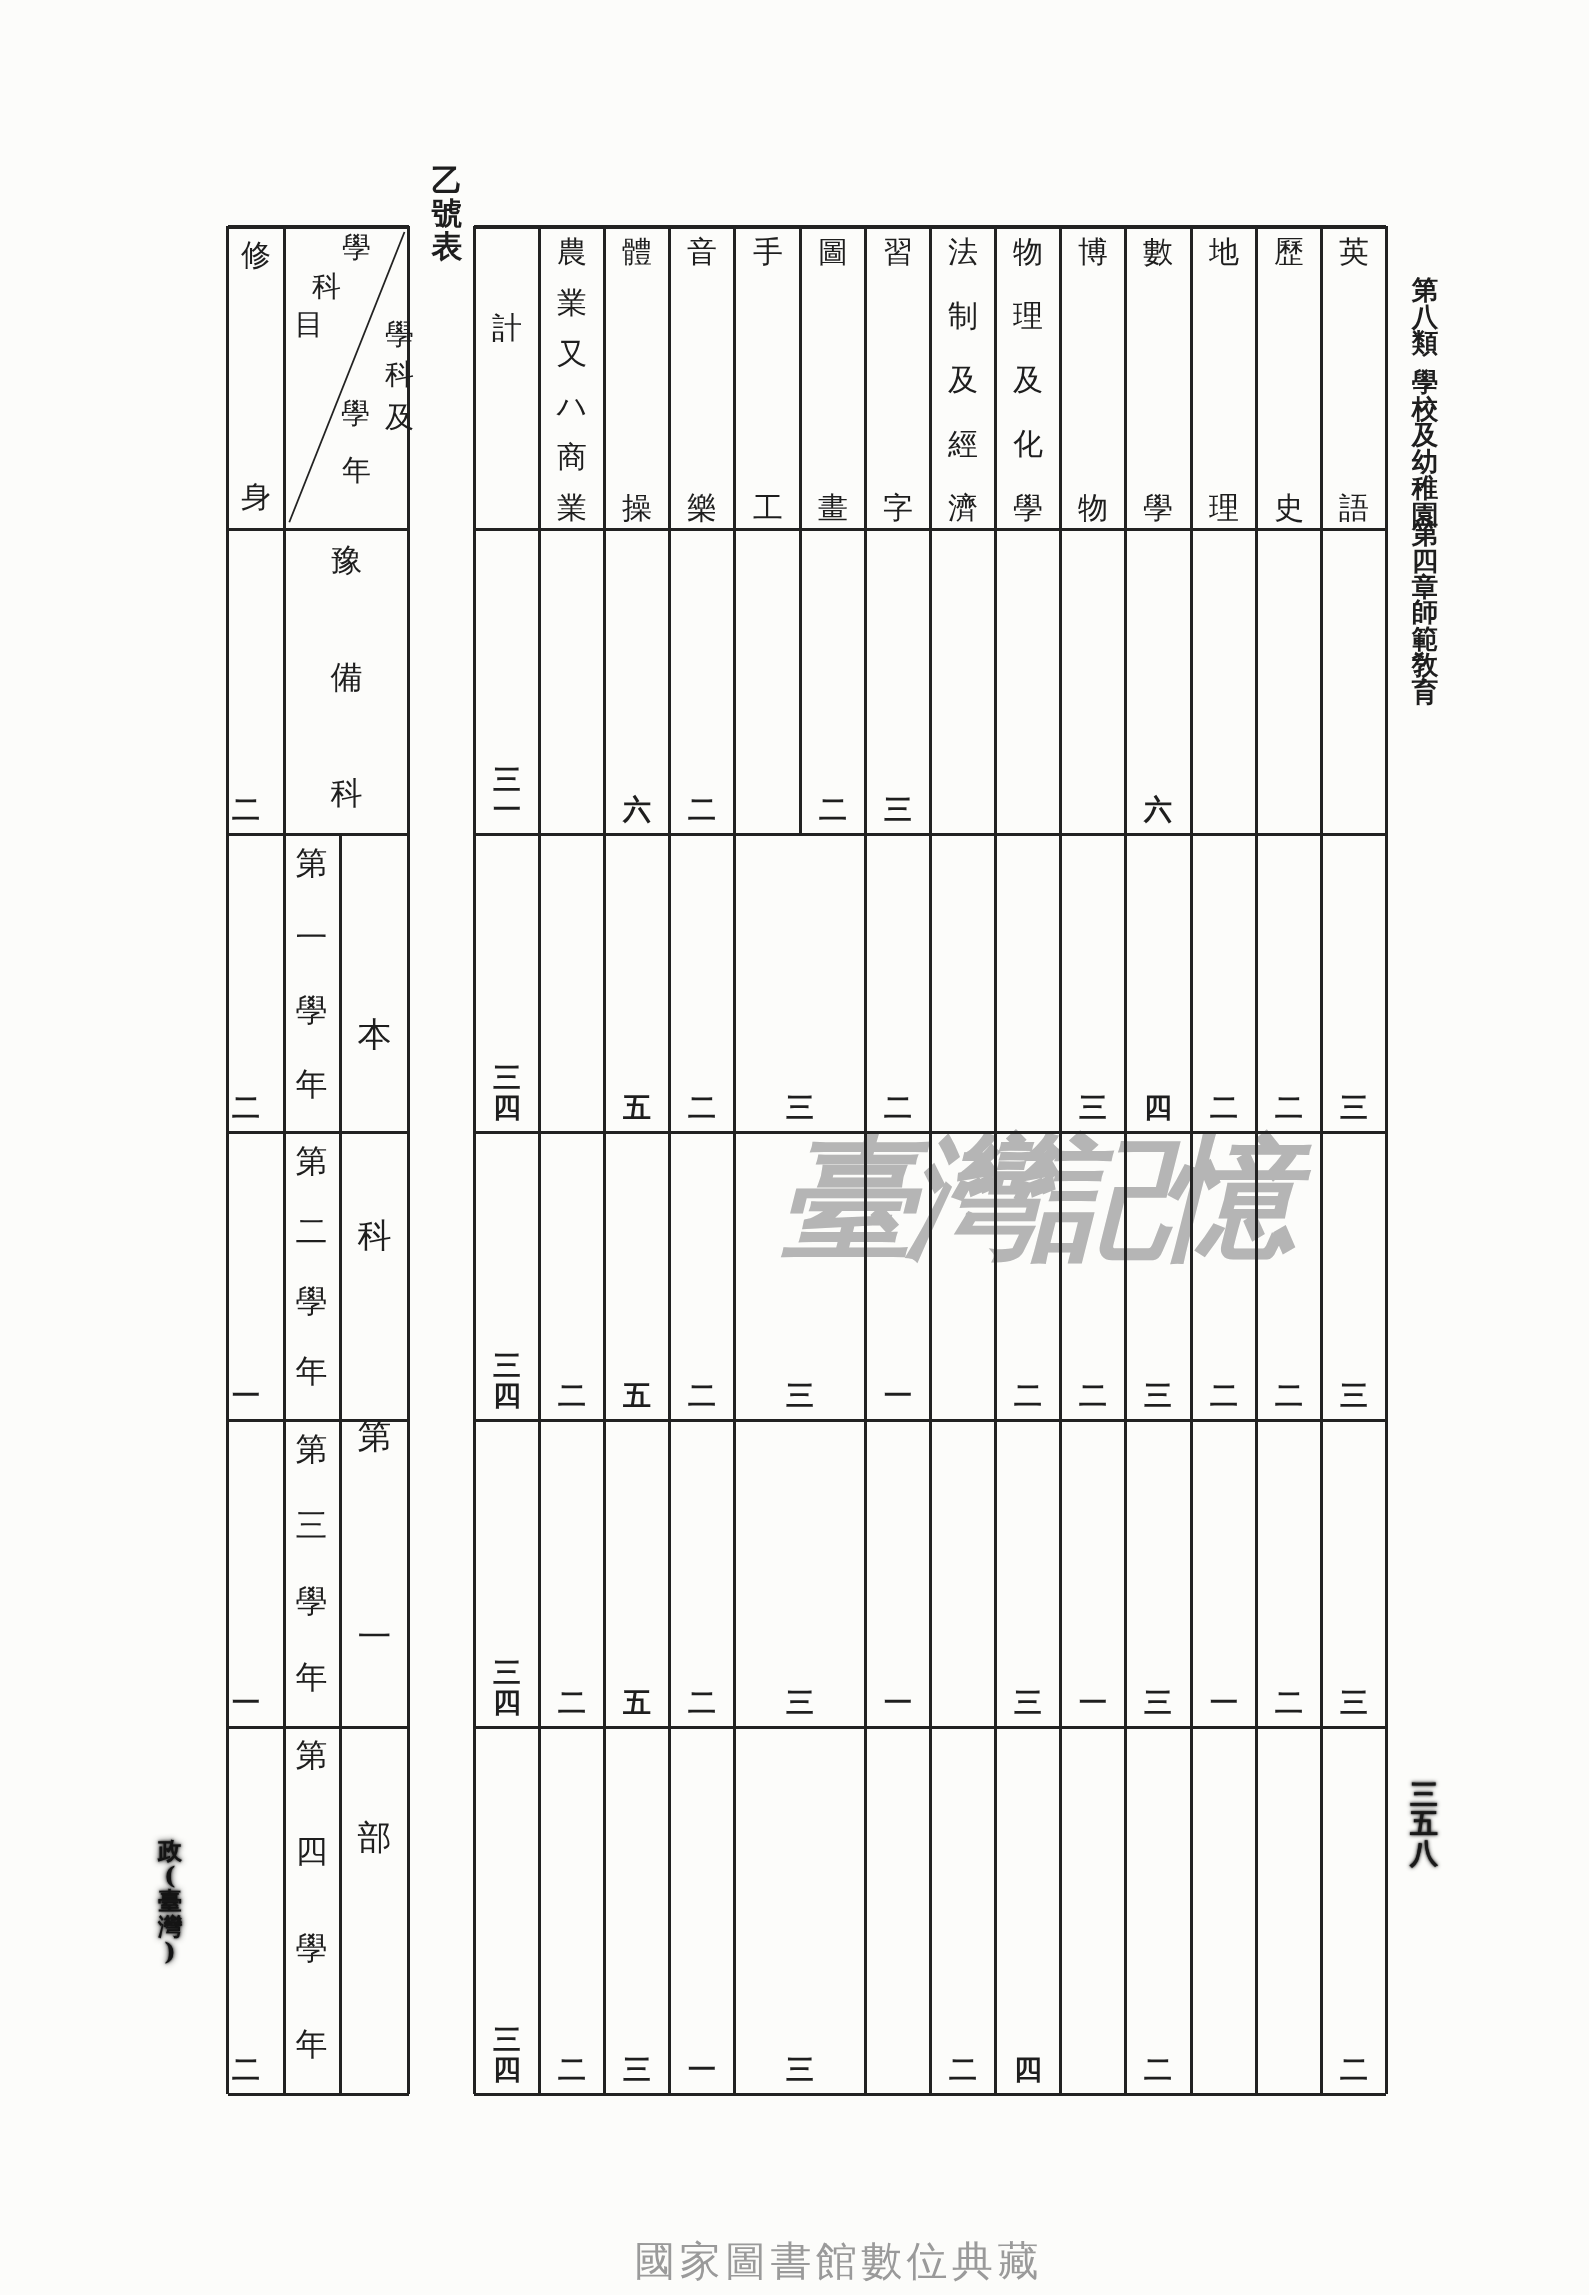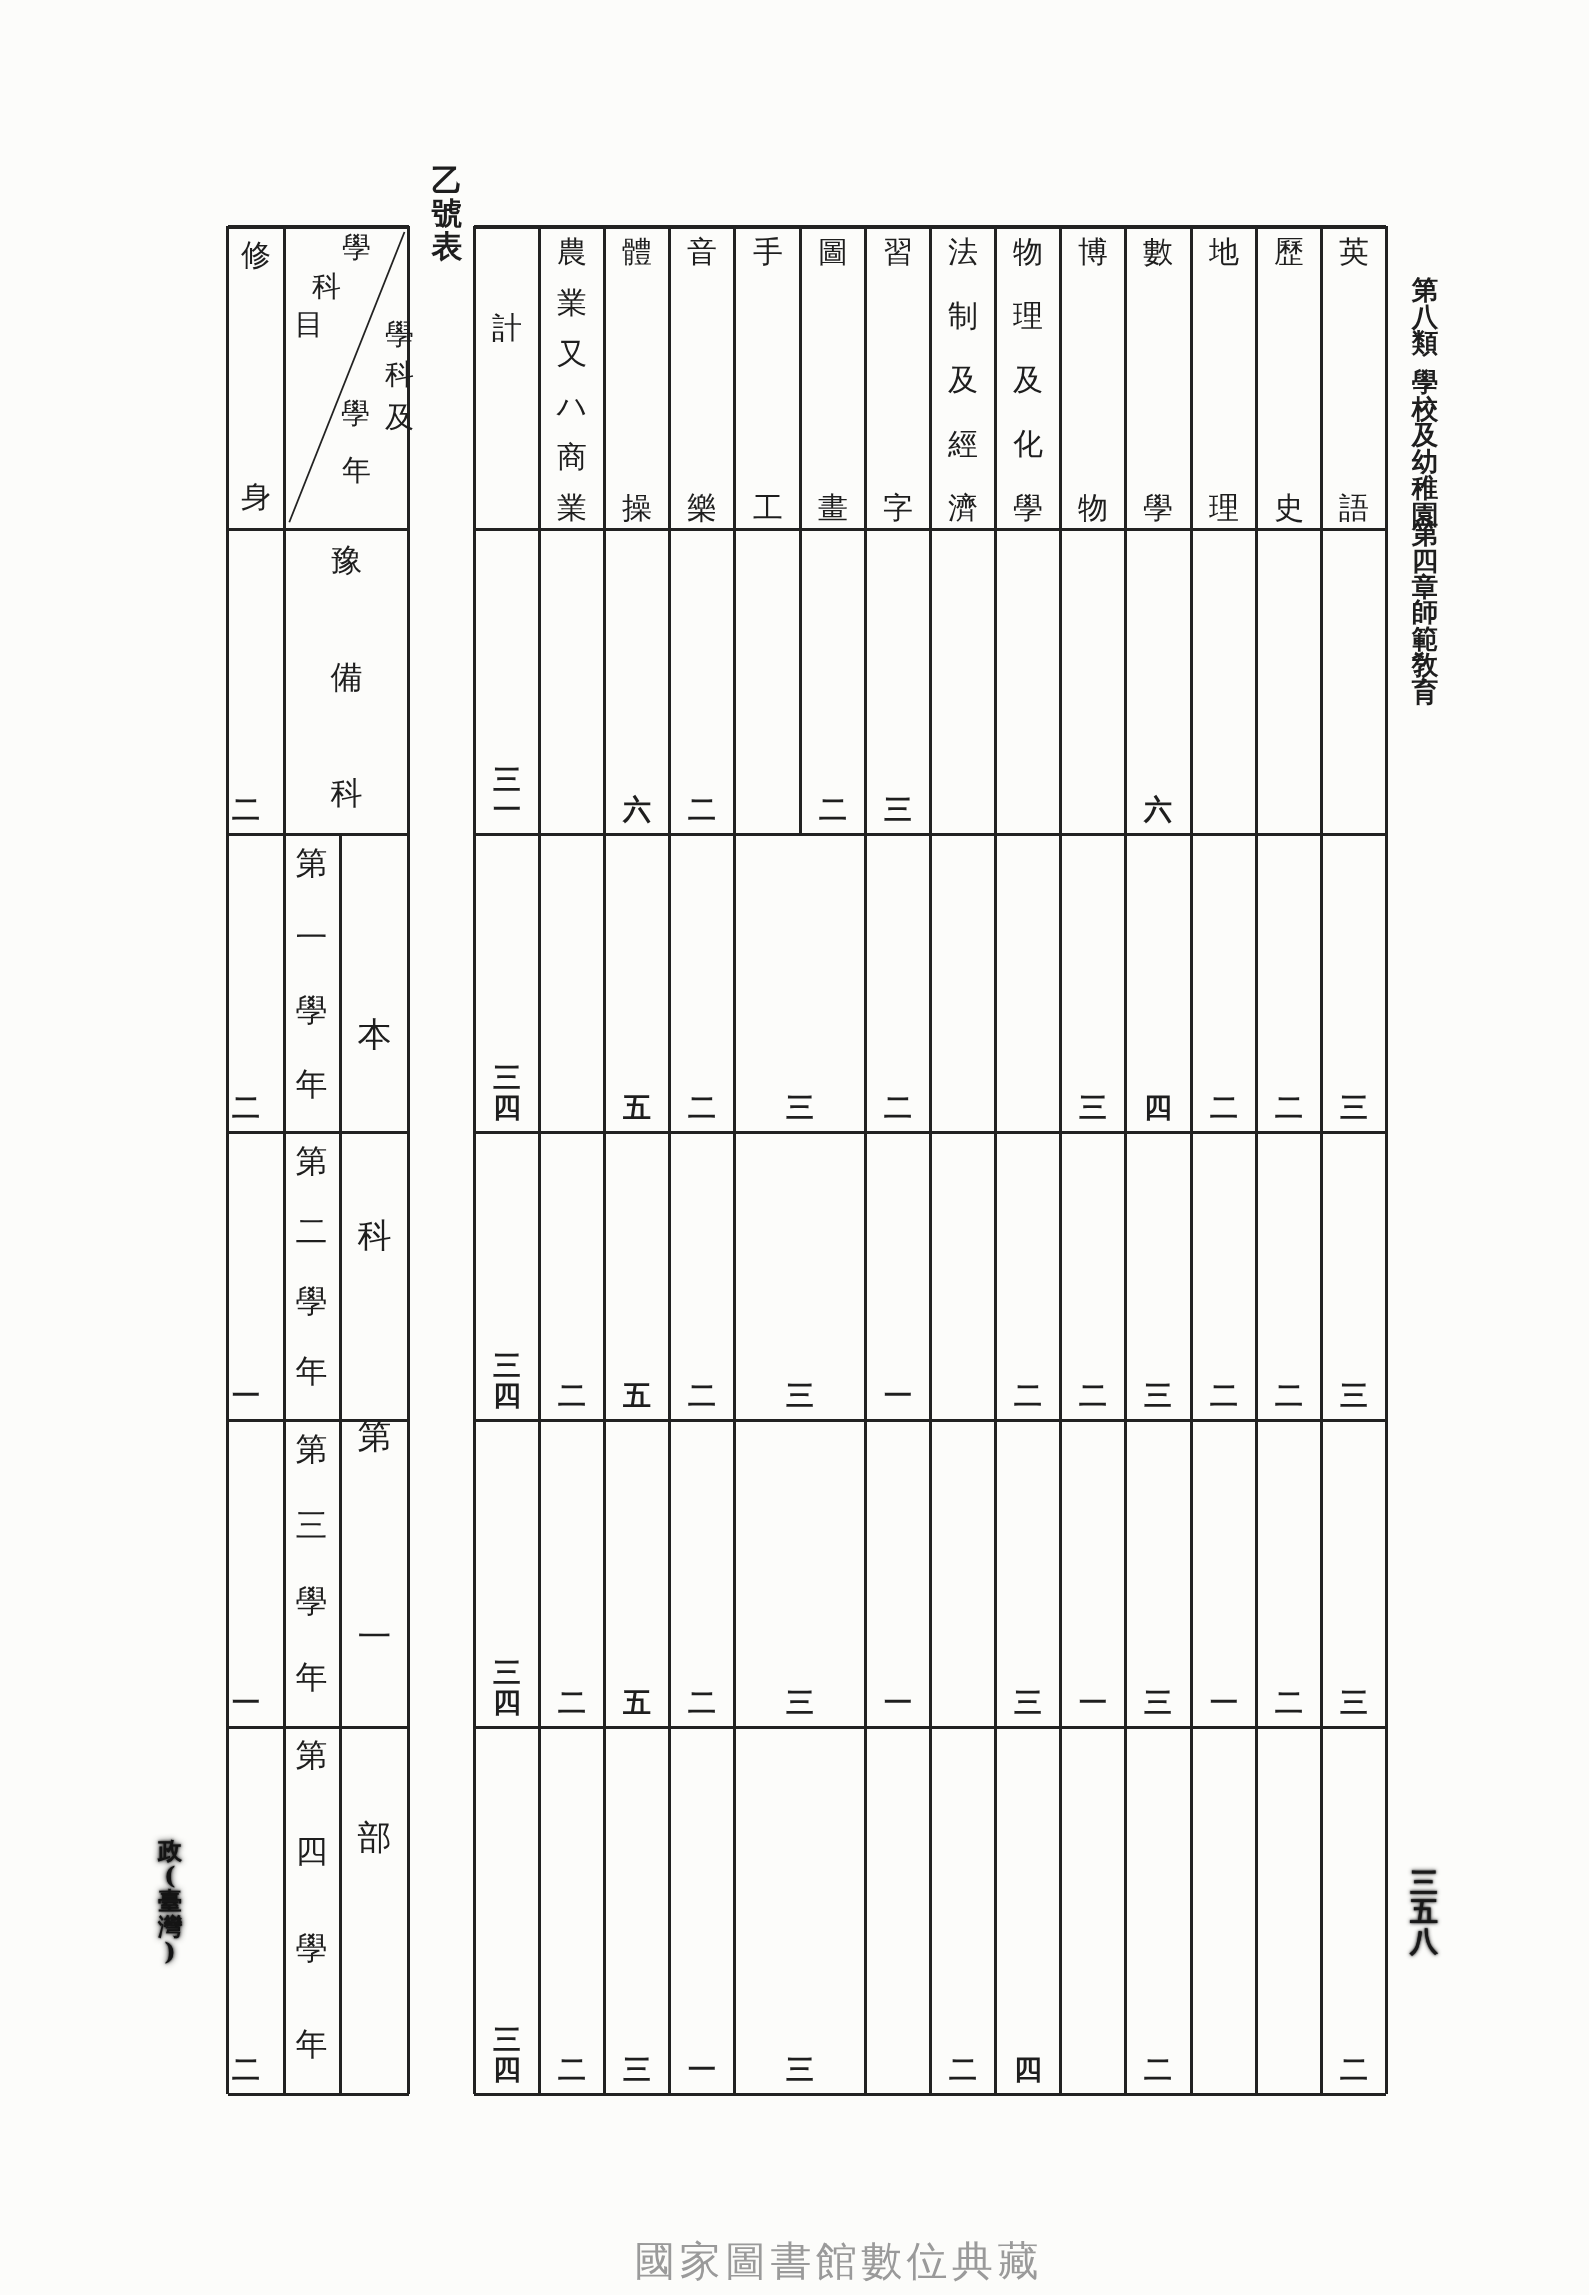--- a/index.html
+++ b/index.html
@@ -15,21 +15,21 @@
   }
   .cellval{
     position:absolute;width:32px;font-size:28px;font-weight:bold;text-align:center;
     line-break:anywhere;word-break:break-all;line-height:1.08;
   }
   .corner-ch{position:absolute;font-size:29px;line-height:1;}
   .table-label{left:430px;top:164px;width:34px;font-size:31px;font-weight:bold;}
   .side-caption{position:absolute;left:1410px;top:0;width:35px;}
   .side-part{position:absolute;left:0;width:30px;font-size:26.5px;font-weight:bold;
     line-break:anywhere;word-break:break-all;text-align:center;line-height:1.0;}
-  .page-number{left:1409px;top:1868px;width:30px;font-size:28px;font-weight:bold;
+  .page-number{left:1409px;top:1780px;width:30px;font-size:28px;font-weight:bold;
     color:#191919;text-shadow:0 0 4.4px rgba(25,25,25,.9),0 0 1.8px #000;line-height:1.05;}
   .margin-note{left:155px;top:1838px;width:30px;font-size:24px;font-weight:bold;
     color:#141414;text-shadow:0 0 6.2px #222,0 0 2.6px #000;line-height:1.05;}
   .watermark-cjk{
     position:absolute;left:780px;top:1109px;font-size:134px;font-style:italic;font-weight:bold;
     color:#a8a8a8;letter-spacing:-7px;white-space:nowrap;mix-blend-mode:darken;opacity:.85;
   }
   .watermark-latin{
     position:absolute;left:1022px;top:1300px;font-size:39px;color:#a8a8a8;
     mix-blend-mode:darken;opacity:.9;letter-spacing:0.9px;white-space:nowrap;
@@ -259,17 +259,18 @@
       <div class="cellval" style="left: 556px; bottom: 210px;">二</div>
       <div class="cellval" style="left: 621px; bottom: 210px;">三</div>
       <div class="cellval" style="left: 686px; bottom: 210px;">一</div>
       <div class="cellval" style="left: 947px; bottom: 210px;">二</div>
       <div class="cellval" style="left: 1012px; bottom: 210px;">四</div>
       <div class="cellval" style="left: 1142px; bottom: 210px;">二</div>
       <div class="cellval" style="left: 1338px; bottom: 210px;">二</div>
       <div class="cellval" style="left: 784px; bottom: 210px;">三</div>
     </div>
 
+  <div class="watermark-cjk">臺灣記憶</div>
 
   <div class="footer-caption">國家圖書館數位典藏</div>
 
 </div>
 
 
 </body></html>

